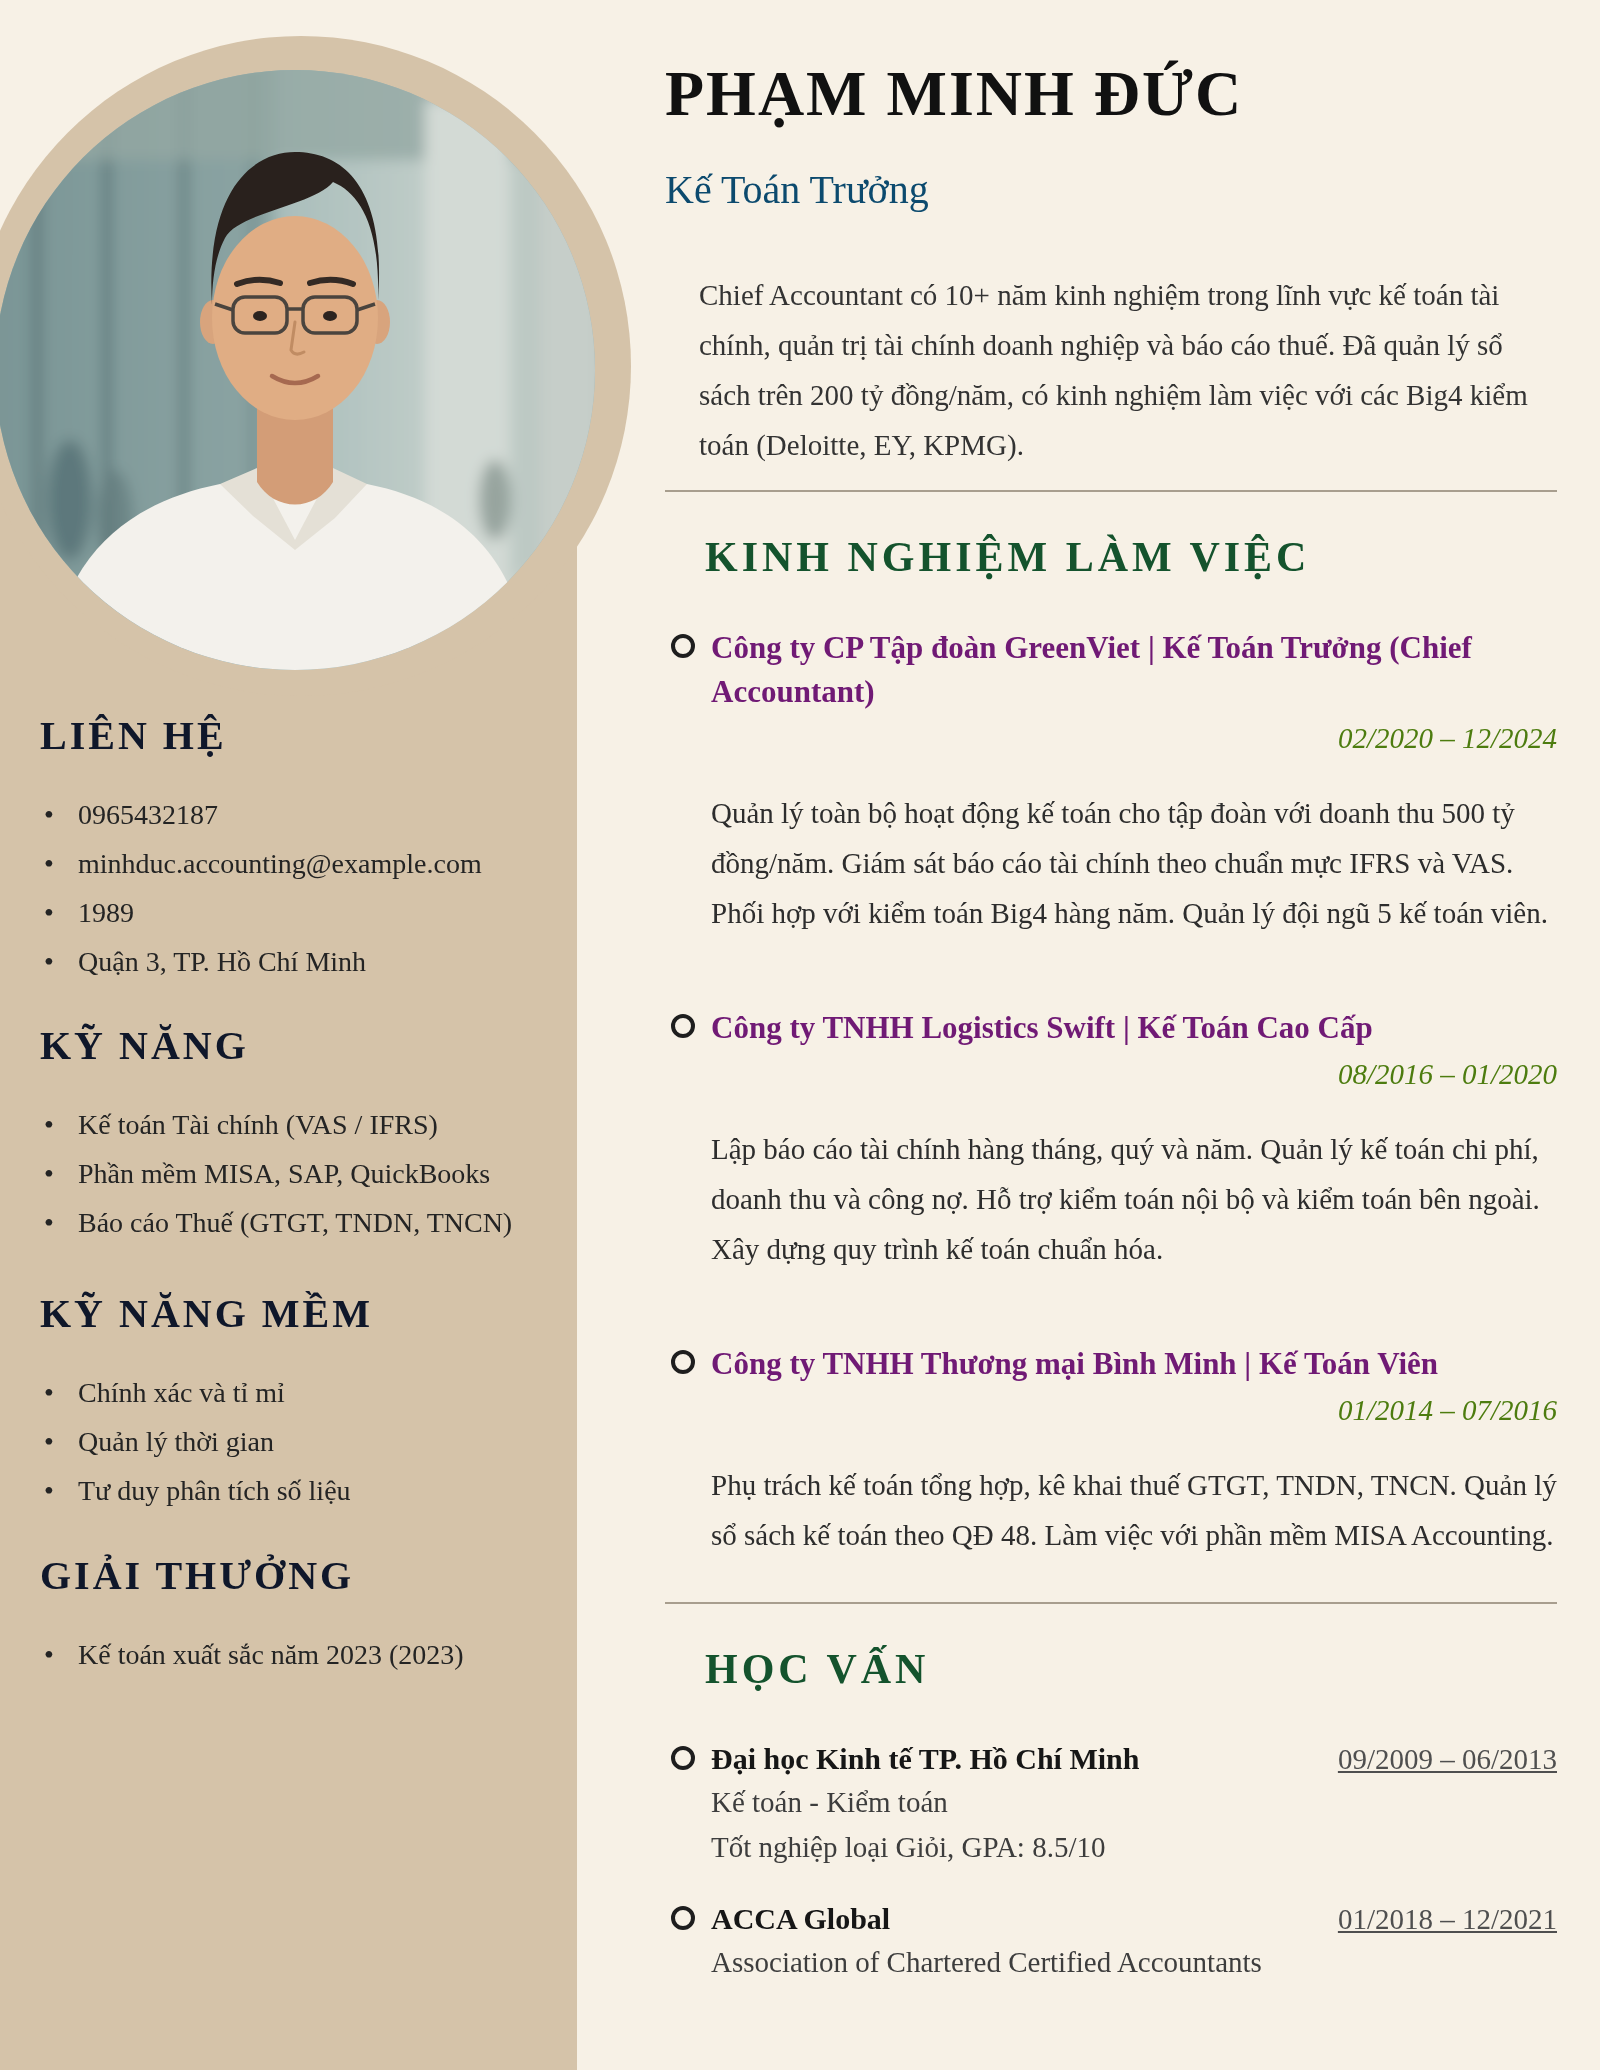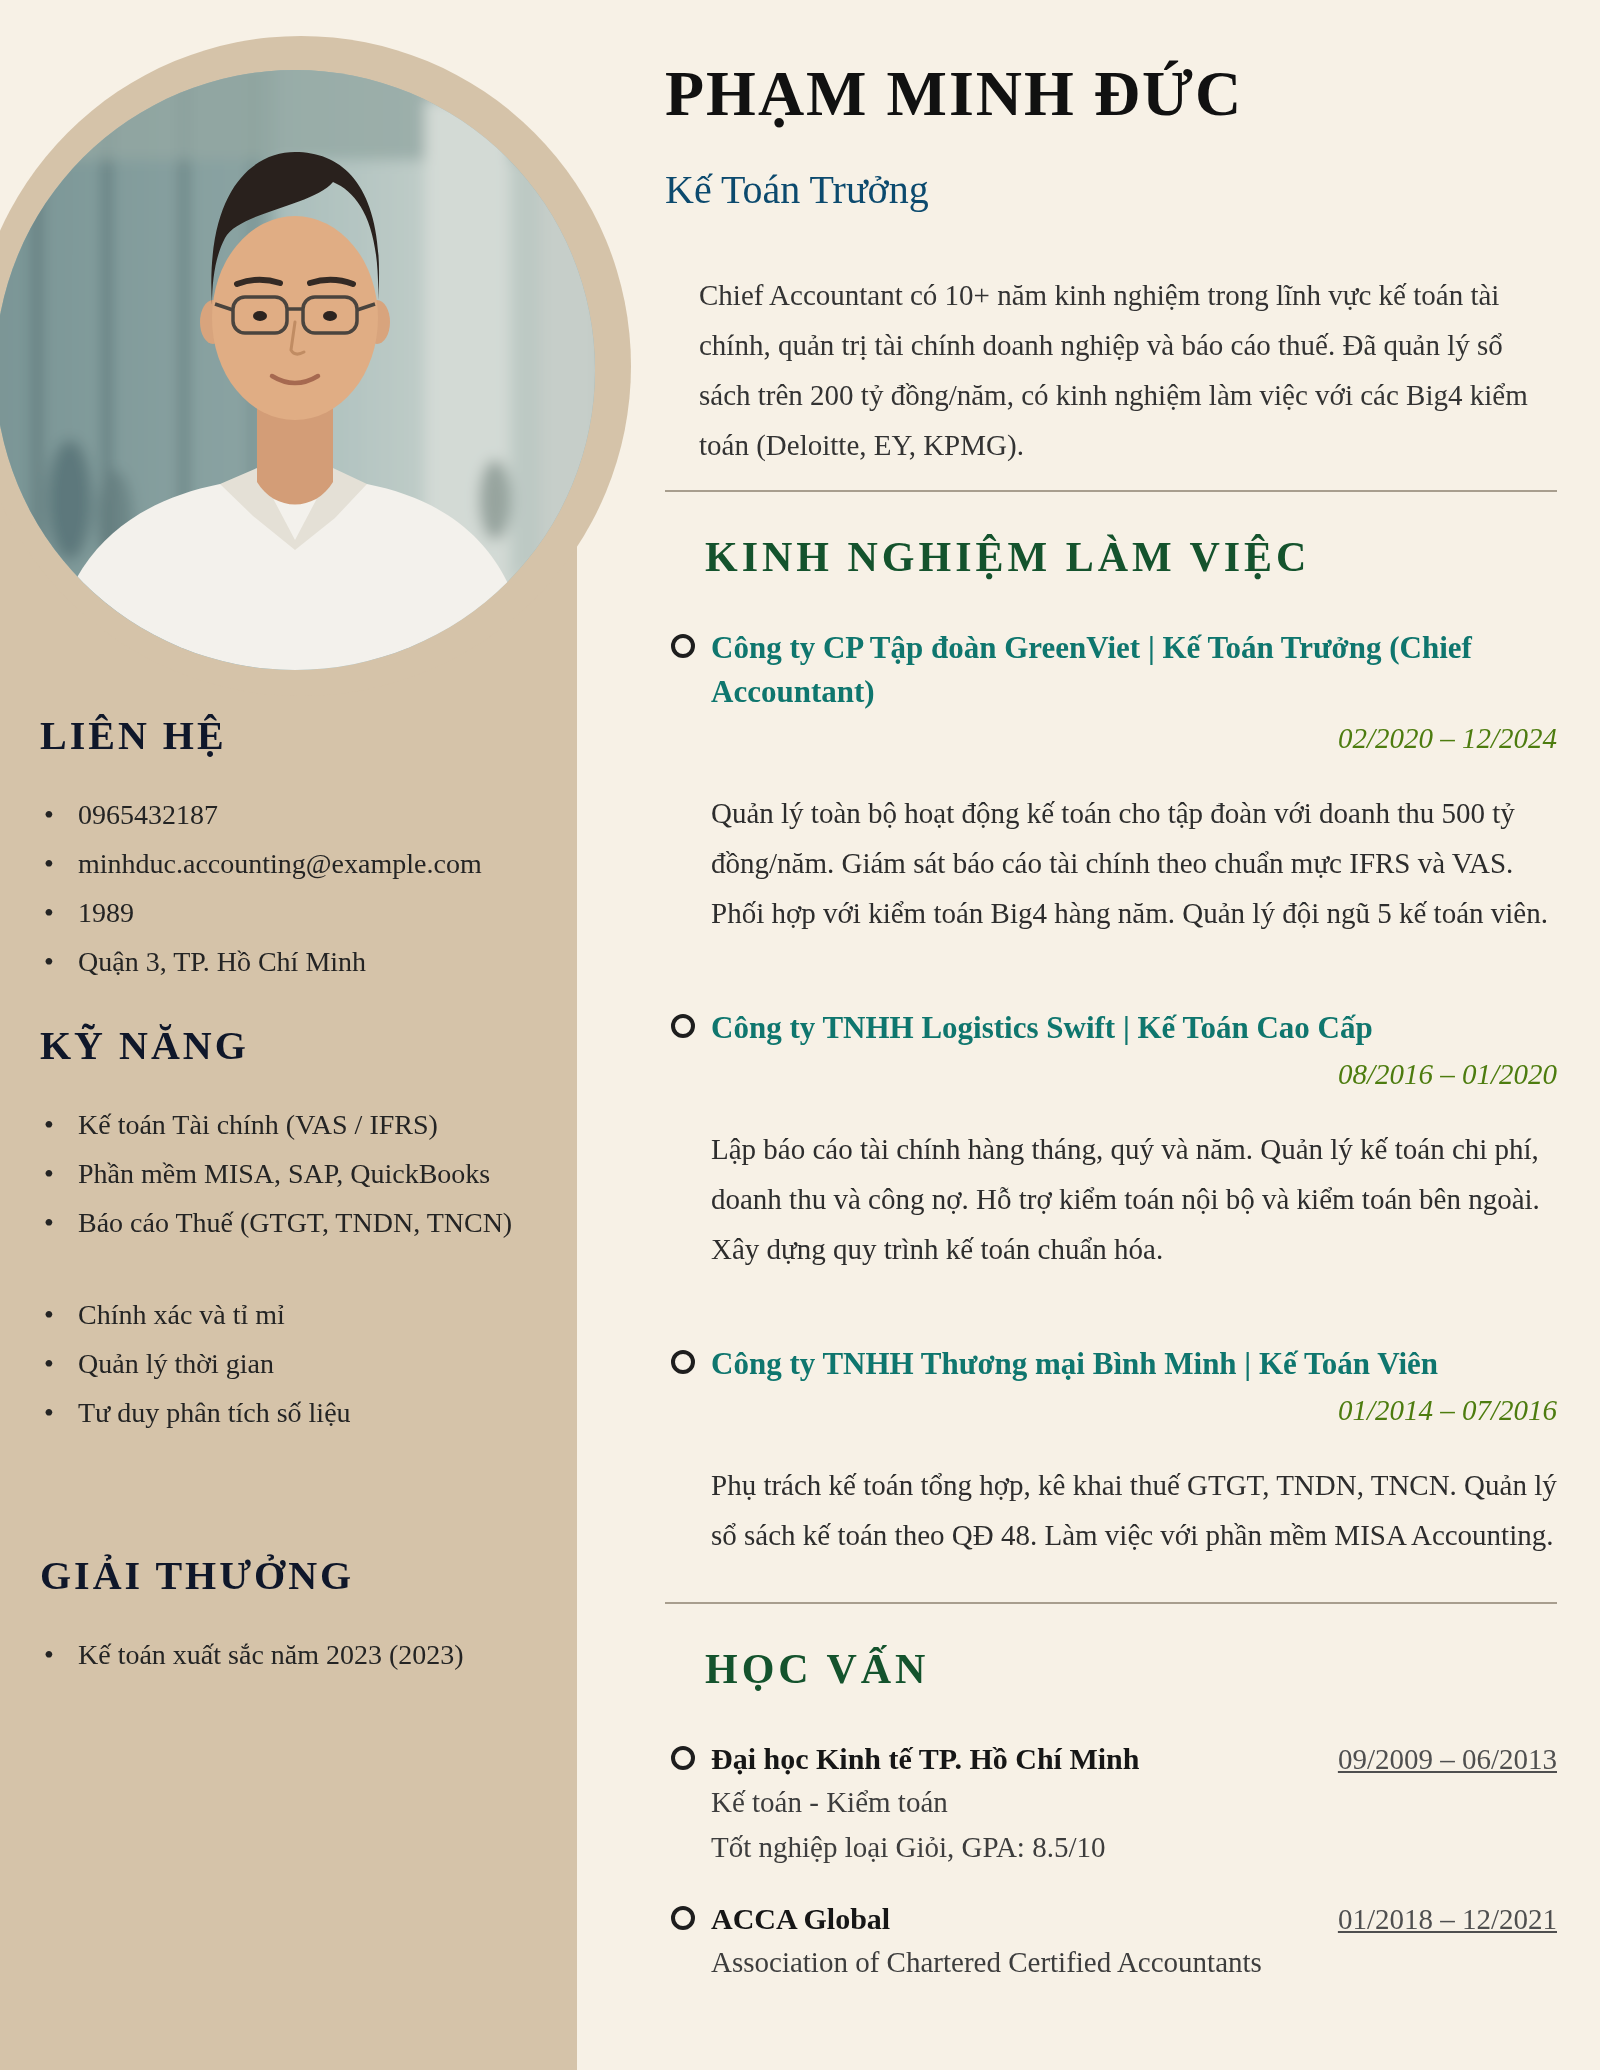--- a/index.html
+++ b/index.html
@@ -28,21 +28,21 @@
   .name { font-size:64px; line-height:76px; font-weight:700; letter-spacing:2px; color:#111; }
   .role { font-size:40px; line-height:48px; color:#0c4a6e; margin-top:34px; }
   .summary { margin:56px 0 0 34px; font-size:29px; line-height:50px; color:#333; }
   .divider { border-top:2px solid #a89e8e; }
   .divider-1 { margin-top:20px; } .divider-2 { margin-top:42px; }
   .section-heading { font-size:42px; line-height:50px; font-weight:700; letter-spacing:4px; color:#14532d; margin-top:40px;margin-left:40px; }
   .job, .edu { position:relative; padding-left:46px; }
   .job-1 { margin-top:44px; } .job-2 { margin-top:68px; } .job-3 { margin-top:68px; }
   .edu-1 { margin-top:44px; } .edu-2 { margin-top:28px; }
   .ring-bullet { position:absolute; left:6px; top:8px; width:24px; height:24px; border:4px solid #1e1e1e; border-radius:50%; background:transparent; }
-  .job-title { font-size:31px; line-height:44px; font-weight:700; color:#0f766e; }
+  .job-title { font-size:31px; line-height:44px; font-weight:700; color:#701a75; }
   .job-dates { font-size:29px; line-height:40px; font-style:italic; color:#4d7c0f; margin-top:4px;text-align:right; }
   .job-desc  { font-size:29px; line-height:50px; color:#2d2d2d; margin-top:30px; }
   .edu-row { display:flex; justify-content:space-between; align-items:baseline; }
   .edu-school { font-size:30px; line-height:42px; font-weight:700; color:#161616; }
   .edu-dates  { font-size:29px; color:#4f4f4f; white-space:nowrap;text-decoration:underline; }
   .edu-line   { font-size:29px; line-height:45px; color:#3d3d3d; }
 </style>
 </head>
 <body>
 
@@ -116,20 +116,21 @@
   <div class="side-section side-skills">
     <div class="side-heading">KỸ NĂNG</div>
     <ul class="side-list">
       <li><span class="bullet-dot">•</span><span>Kế toán Tài chính (VAS / IFRS)</span></li>
       <li><span class="bullet-dot">•</span><span>Phần mềm MISA, SAP, QuickBooks</span></li>
       <li><span class="bullet-dot">•</span><span>Báo cáo Thuế (GTGT, TNDN, TNCN)</span></li>
     </ul>
   </div>
 
   <div class="side-section side-soft">
+    <div class="side-heading">KỸ NĂNG MỀM</div>
     <ul class="side-list">
       <li><span class="bullet-dot">•</span><span>Chính xác và tỉ mỉ</span></li>
       <li><span class="bullet-dot">•</span><span>Quản lý thời gian</span></li>
       <li><span class="bullet-dot">•</span><span>Tư duy phân tích số liệu</span></li>
     </ul>
   </div>
 
   <div class="side-section side-awards">
     <div class="side-heading">GIẢI THƯỞNG</div>
     <ul class="side-list">

